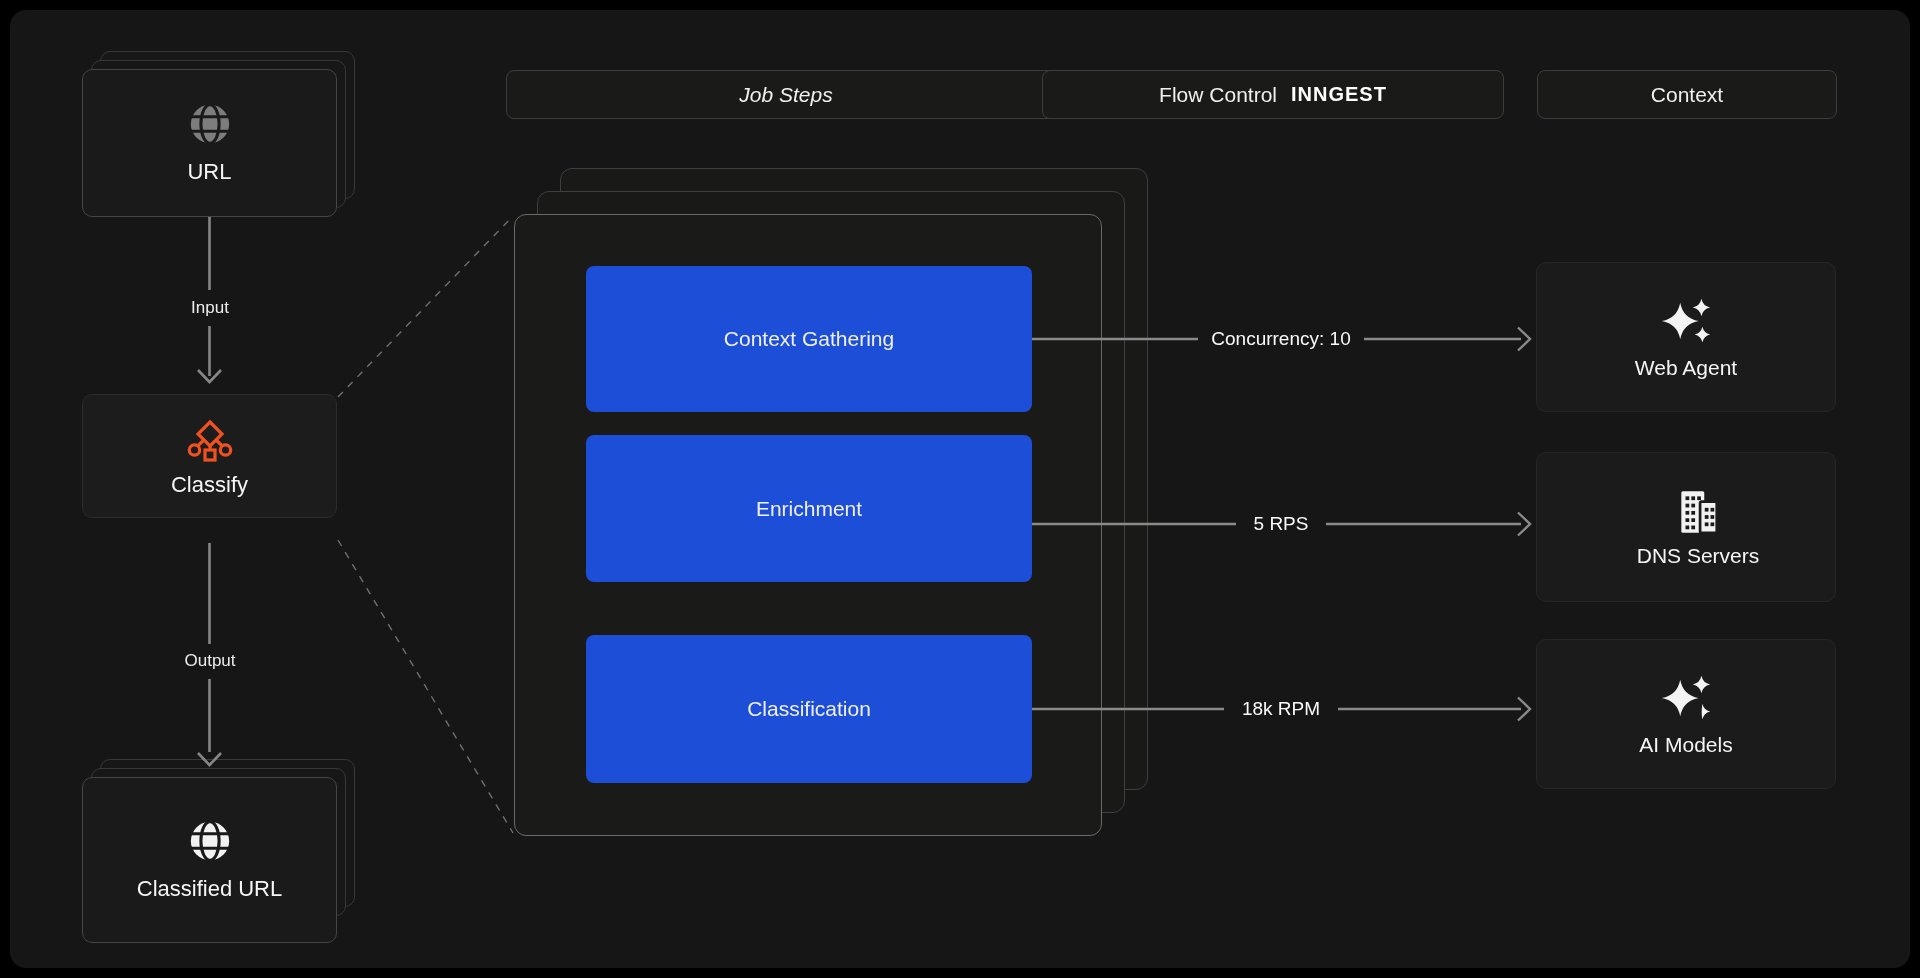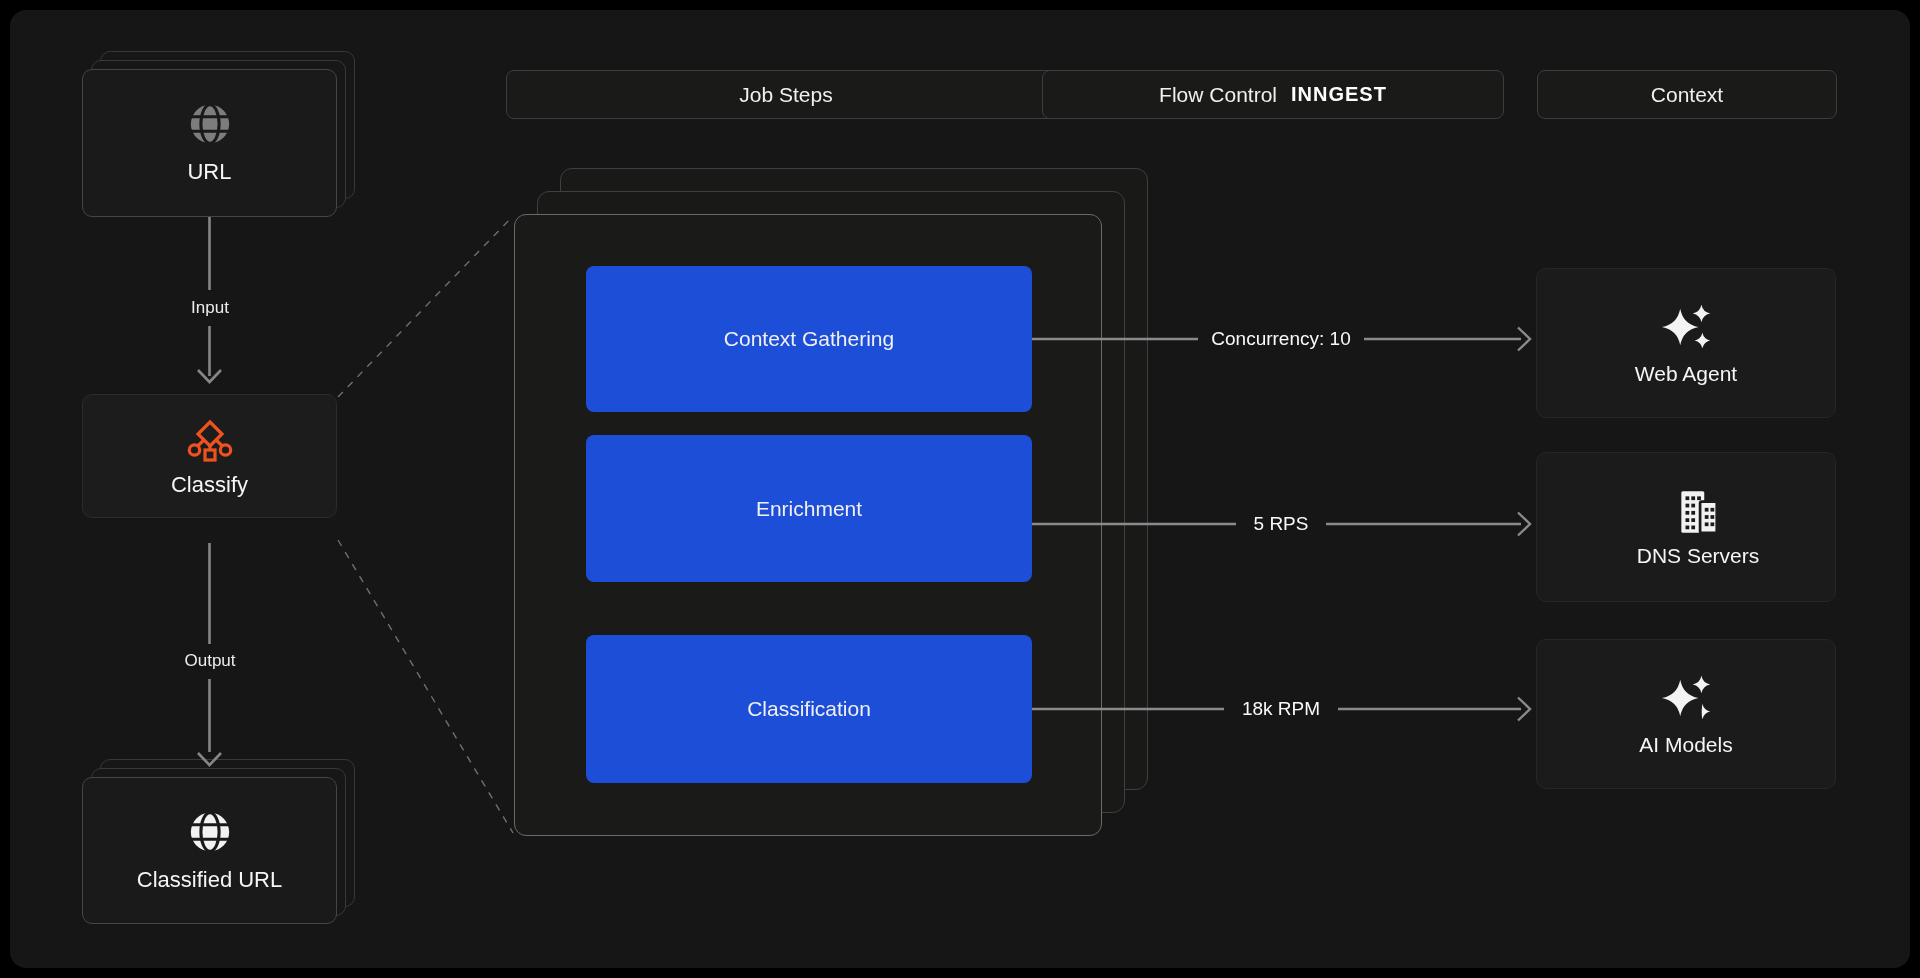--- a/index.html
+++ b/index.html
@@ -5,51 +5,51 @@
   html,body{margin:0;padding:0;background:#000;width:1920px;height:978px;position:relative;
             font-family:"Liberation Sans",sans-serif;-webkit-font-smoothing:antialiased;}
   .abs{position:absolute;box-sizing:border-box;}
   
   #canvas{left:10px;top:10px;width:1900px;height:958px;background:#161616;border-radius:16px;}
   .dots{background-image:radial-gradient(rgba(255,255,255,0.05) 1px,transparent 1.2px);background-size:10px 10px;}
 
   
   .hdr{top:70px;height:49px;border:1px solid #3d3d3d;border-radius:8px;background:#1a1a19;
        display:flex;align-items:center;justify-content:center;gap:14px;color:#f0f0f0;font-size:21px;z-index:5;}
-  #hdr-jobsteps{left:506px;width:560px;}
+  #hdr-jobsteps{left:506px;width:560px;font-style:italic;}
   #hdr-flow{left:1042px;width:462px;text-align:right;}
   #hdr-context{left:1537px;width:300px;}
   .logo{font-weight:700;font-size:20px;letter-spacing:1px;color:#fff;}
 
   
   .stackcard{width:255px;height:148px;border-radius:10px;border:1px solid #454545;background:#1b1a1a;z-index:4;
              display:flex;flex-direction:column;align-items:center;justify-content:center;gap:12px;color:#f5f5f5;font-size:22px;}
   .stackback{width:255px;height:148px;border-radius:10px;border:1px solid #383838;background:#171717;z-index:2;}
   #url-back2{left:100px;top:51px;}   #url-back1{left:91px;top:60px;}
   #url-card {left:82px; top:69px;}
   #clsurl-back2{left:100px;top:759px;} #clsurl-back1{left:91px;top:768px;}
-  #clsurl-card {left:82px; top:777px;height:147px;}
+  #clsurl-card {left:82px; top:777px;height:166px;}
   #classify-card{left:82px;top:394px;width:255px;height:124px;border-radius:10px;border:1px solid #2c2b2b;background:#1d1c1c;
                  display:flex;flex-direction:column;align-items:center;justify-content:center;gap:10px;color:#f5f5f5;font-size:22px;z-index:4;}
 
   
   .panelback{width:588px;height:622px;border-radius:12px;border:1px solid #3f3f3f;background:#191918;z-index:1;}
   #panel-back3{left:560px;top:168px;}
   #panel-back2{left:537px;top:191px;}
   #panel-front{left:514px;top:214px;width:588px;height:622px;border-radius:12px;border:1px solid #6a6a6a;background:#1a1a19;z-index:3;}
   .step{left:586px;width:446px;border-radius:8px;background:#1d4ed8;display:flex;align-items:center;justify-content:center;
         color:#f0f0f0;font-size:21px;z-index:4;}
   #step-1{top:266px;height:146px;}
   #step-2{top:435px;height:147px;background:#1d4ed8;}
   #step-3{top:635px;height:148px;}
 
   
   .ctxcard{left:1536px;width:300px;height:150px;border-radius:10px;border:1px solid #262626;background:#1c1b1b;z-index:4;
            display:flex;flex-direction:column;align-items:center;justify-content:center;gap:7px;color:#f5f5f5;font-size:21px;}
-  #ctx-web{top:268px;} #ctx-dns{top:452px;padding-left:24px;} #ctx-ai{top:639px;}
+  #ctx-web{top:262px;} #ctx-dns{top:452px;padding-left:24px;} #ctx-ai{top:639px;}
 
   
   .flowlabel{color:#fafafa;font-size:19px;transform:translate(-50%,-50%);white-space:nowrap;z-index:60;}
   #lbl-conc{left:1281px;top:339px;} #lbl-rps{left:1281px;top:524px;} #lbl-rpm{left:1281px;top:709px;}
   .vlabel{color:#ececec;font-size:17px;transform:translate(-50%,-50%);white-space:nowrap;z-index:60;}
   #lbl-input{left:210px;top:308px;} #lbl-output{left:210px;top:661px;}
 
   #wires{left:0;top:0;width:1920px;height:978px;z-index:50;pointer-events:none;}
 </style>
 </head>

